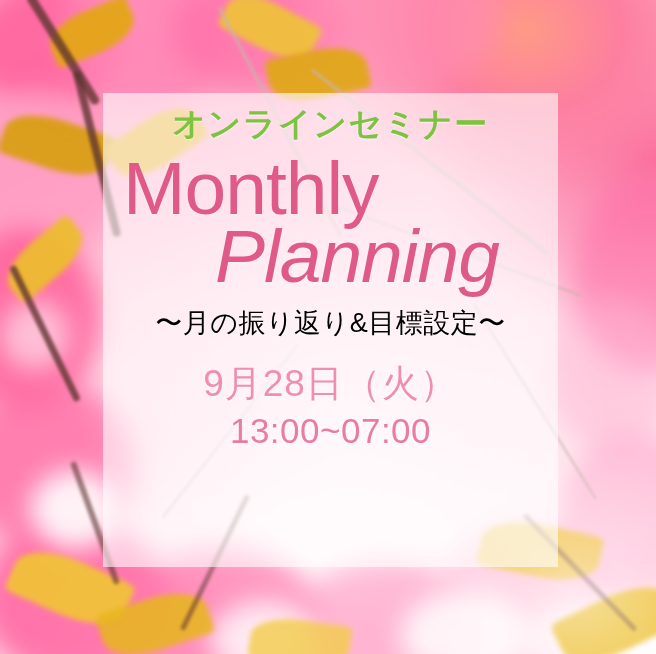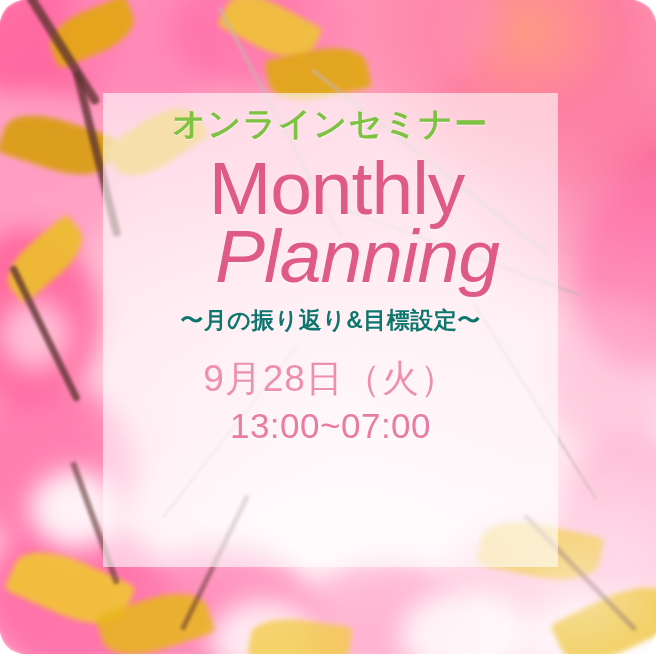--- a/index.html
+++ b/index.html
@@ -8,21 +8,20 @@
     -webkit-font-smoothing:antialiased;
   }
 
   
   .poster{
     position:relative;
     width:656px;
     height:654px;
     overflow:hidden;
     background:#f9c9d6;
-    border-radius:25px;
   }
 
   
   .bg{position:absolute;inset:0;overflow:hidden;}
 
   
   .bg-base{
     position:absolute;inset:-4%;
     background:
       radial-gradient(ellipse 40% 34% at 78% 8%,  #ff9a86 0%, #fd7fa0 34%, rgba(250,130,165,0) 72%),
@@ -89,28 +88,28 @@
   }
   .tline{
     display:block;
     color:#e05a87;
     font-size:75px;
     font-weight:400;
     letter-spacing:-1px;
     white-space:nowrap;
     text-shadow:0 1px 2px rgba(255,255,255,.5);
   }
-  .tline-1{ padding-left:12px;text-align:center; }
+  .tline-1{ padding-left:20px; }
   .tline-2{ padding-left:120px; margin-top:-6px; }
   .tline-3{ padding-left:112px; margin-top:-6px;font-style:italic; }
 
   .subtitle{
-    color:#0f766e;
-    font-size:23px;
-    font-weight:700;
+    color:#000000;
+    font-size:27px;
+    font-weight:400;
     letter-spacing:.5px;
     margin-top:12px;
     white-space:nowrap;
     text-shadow:0 1px 1px rgba(255,255,255,.55);
   }
 
   .date{
     color:#ef8fae;
     font-size:37px;
     font-weight:400;

